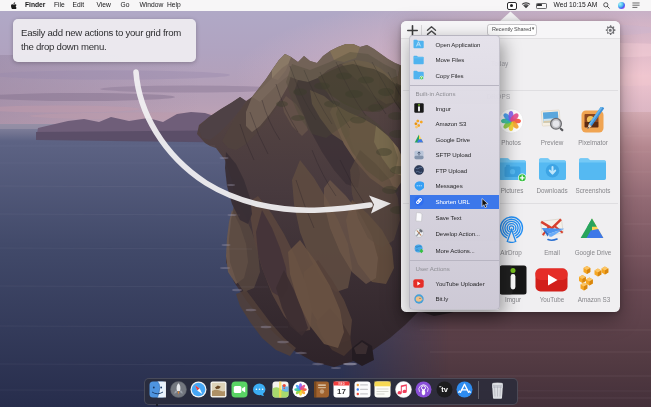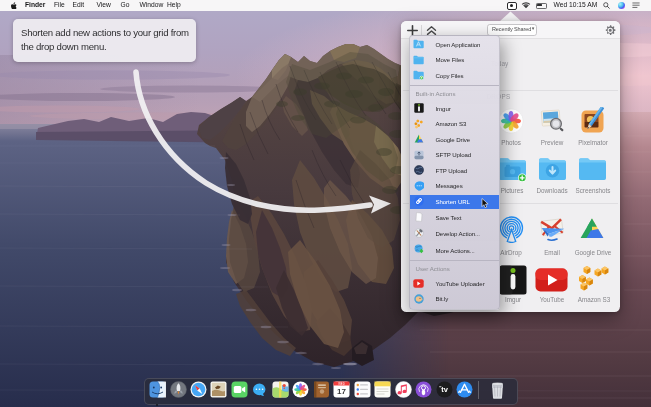--- a/index.html
+++ b/index.html
@@ -229,21 +229,21 @@
 <svg class="abs" style="left:632px;top:2px" width="8" height="6.4" viewBox="0 0 16 13">
       <g stroke="#2a2a2c" stroke-width="1.4" stroke-linecap="round">
         <line x1="1.5" y1="2" x2="14.5" y2="2"></line>
         <line x1="1.5" y1="6.5" x2="14.5" y2="6.5"></line>
         <line x1="1.5" y1="11" x2="10" y2="11"></line>
       </g>
     </svg>
 </div>
 
 <div class="abs" style="left:13px;top:19px;width:183px;height:43px;background:rgba(236,234,240,0.97);border-radius:5px;box-shadow:0 1px 4px rgba(0,0,0,0.25);">
-<div class="abs" style="left:8px;top:7px;width:170px;font-size:9.6px;line-height:14.2px;color:#2e2e30;letter-spacing:-0.25px;">Shorten add new actions to your grid from the drop down menu.</div>
+<div class="abs" style="left:8px;top:7px;width:170px;font-size:9.6px;line-height:14.2px;color:#2e2e30;letter-spacing:-0.25px;">Easily add new actions to your grid from the drop down menu.</div>
 </div>
 
 <svg class="abs" style="left:120px;top:55px" width="290" height="170" viewBox="0 0 290 170">
 <path d="M16,17 C19,57 43,100 86,128 C118,148 160,157 200,155 C220,154 236,152 250,150" fill="none" stroke="#f2f1f3" stroke-width="5.6" stroke-linecap="round" opacity="0.93"></path>
 <path d="M249,140.5 L271,148.5 L251,158.5 L254,149.5 Z" fill="#f2f1f3" opacity="0.93"></path>
 </svg>
 
 <svg class="abs" style="left:497px;top:11px" width="27" height="11" viewBox="0 0 27 11">
     <path d="M2,11 L13.5,0.5 L25,11 Z" fill="#f6f5f7"></path>
   </svg>

